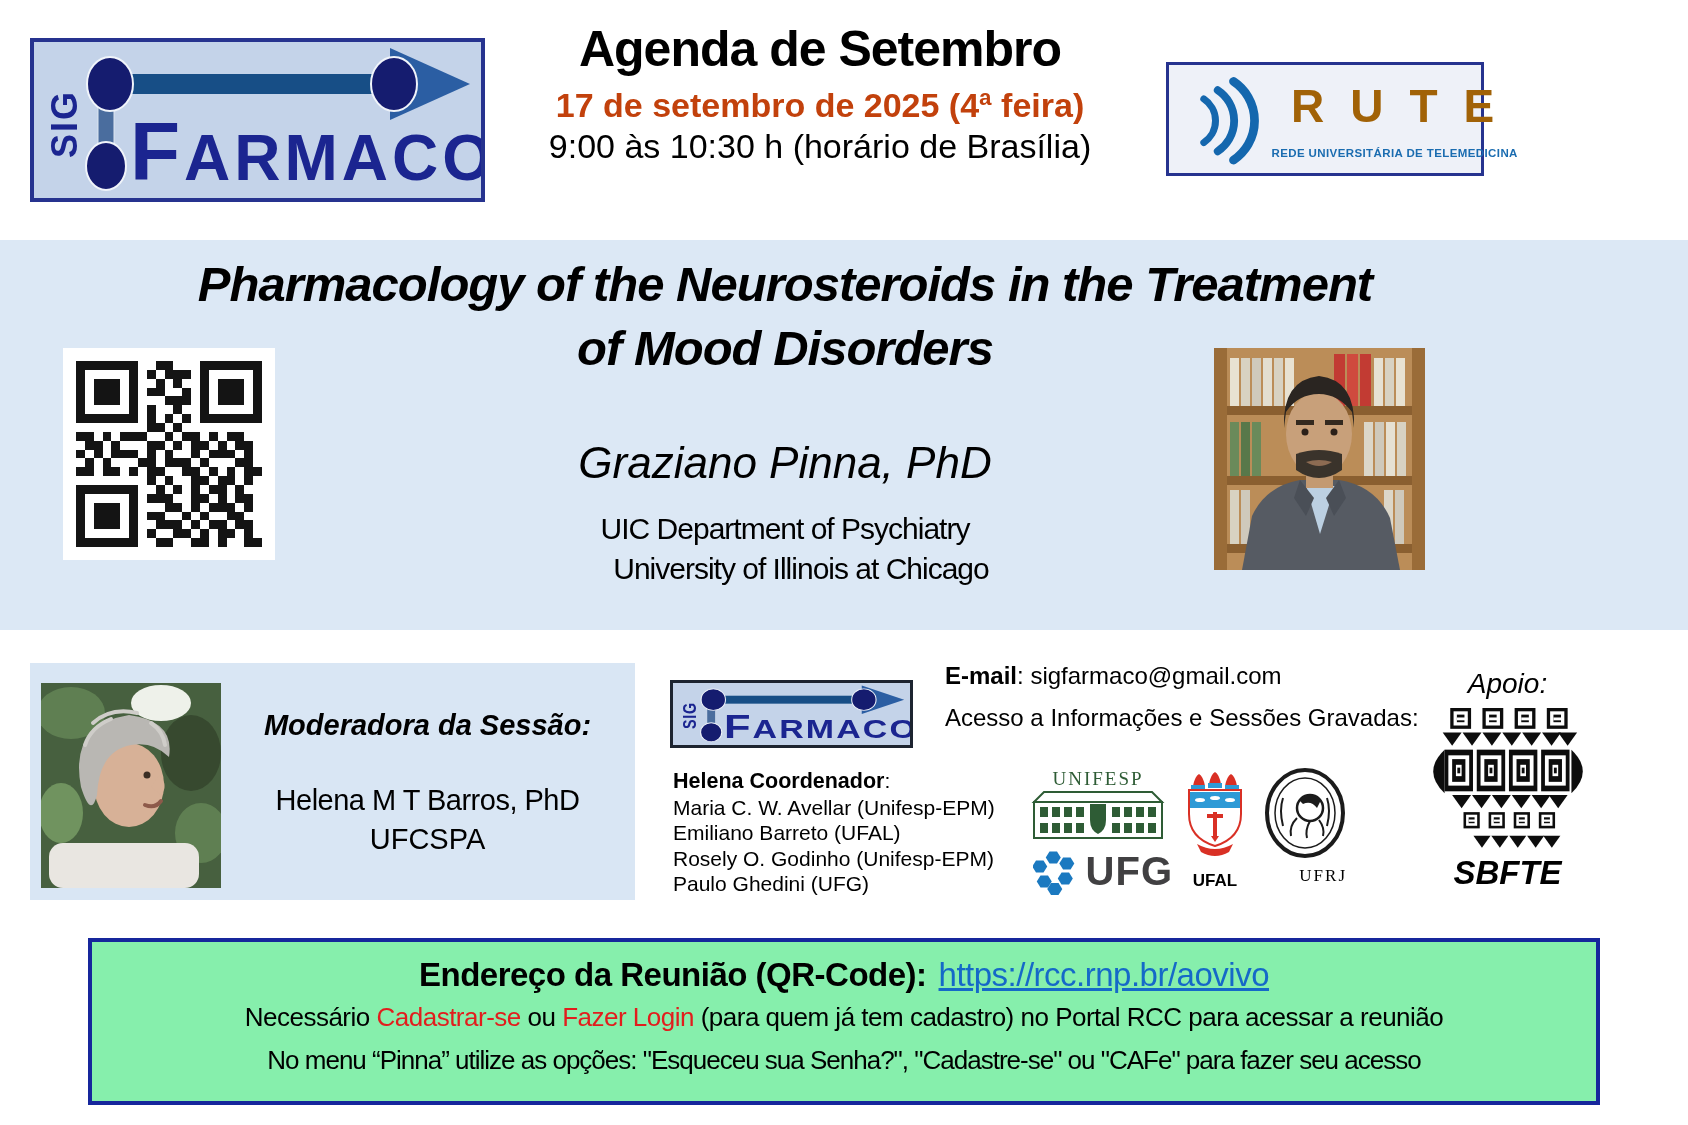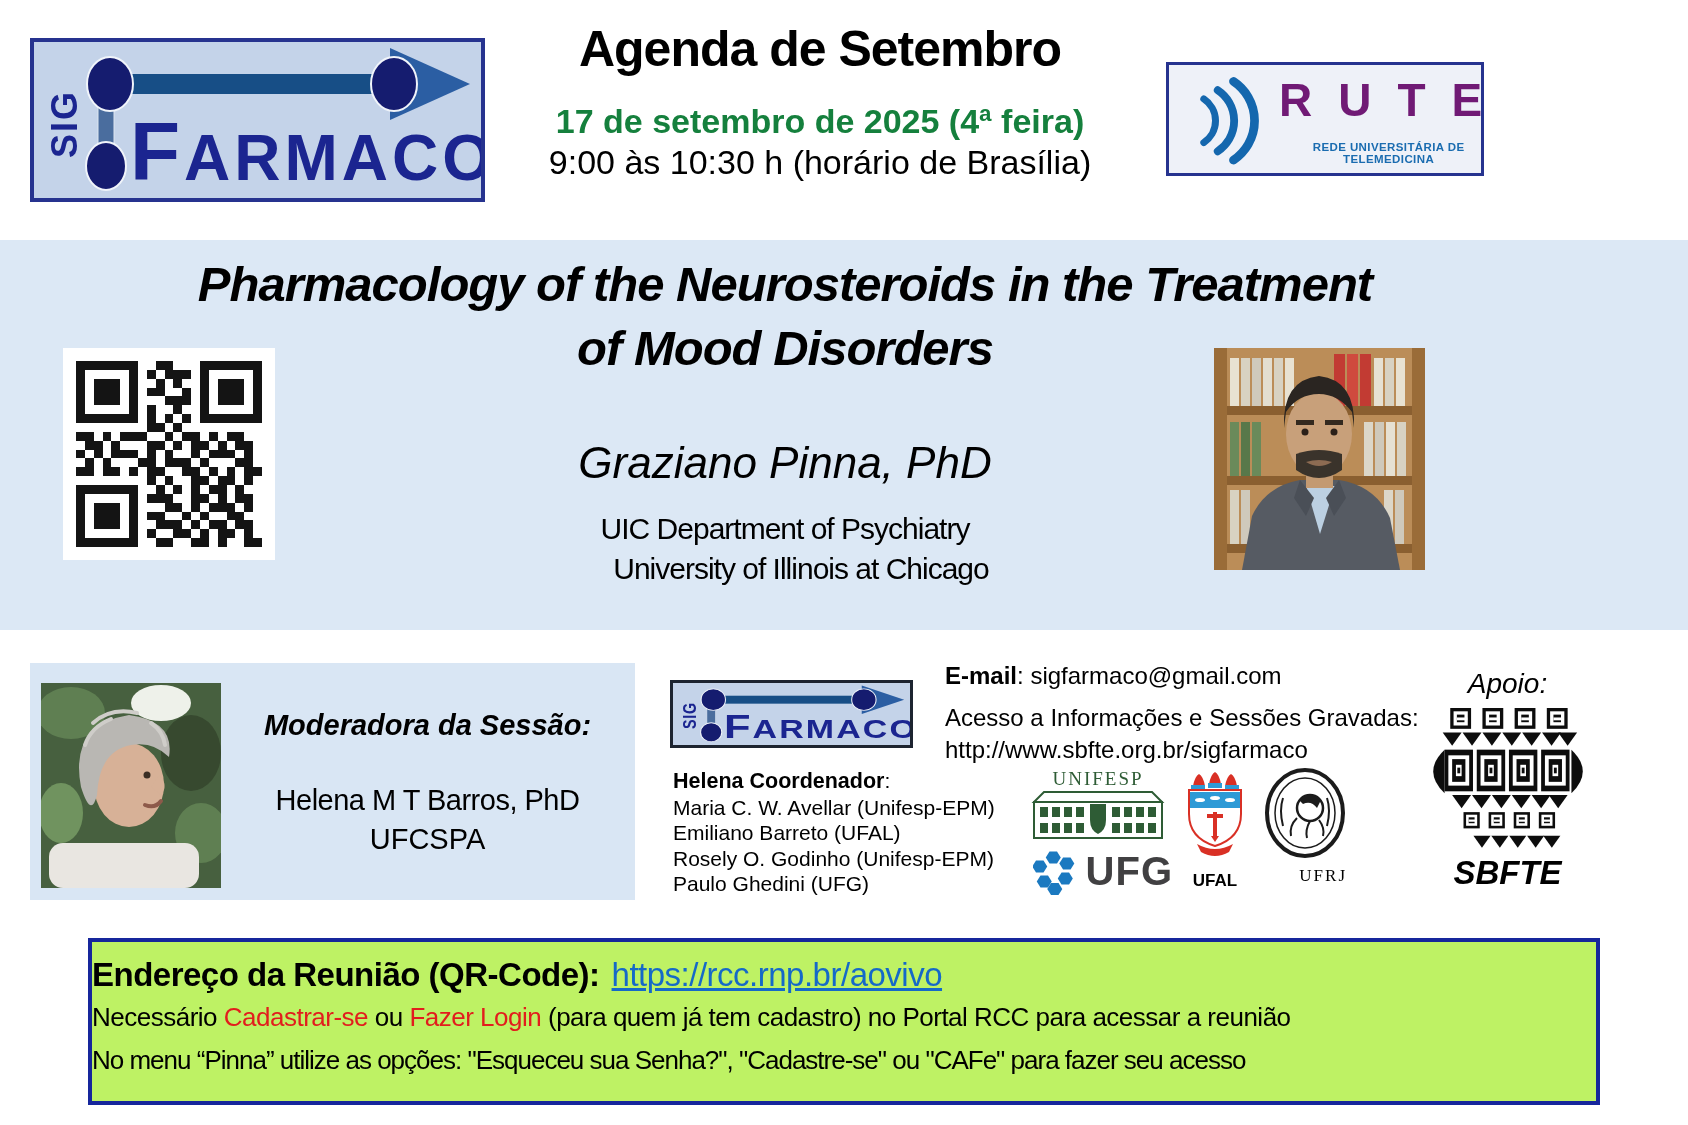--- a/index.html
+++ b/index.html
@@ -10,27 +10,27 @@
   .abs{position:absolute;}
 
   
   .biglogo{left:30px;top:38px;width:447px;height:156px;background:#c4d3e9;border:4px solid #26338f;}
   .smalllogo{left:670px;top:680px;width:237px;height:62px;background:#c4d3e9;border:3px solid #1d2430;}
   .logo-svg{width:100%;height:100%;display:block;}
 
   
   .hdr-center{left:470px;top:20px;width:700px;text-align:center;}
   .hdr-title{font-size:50px;font-weight:bold;letter-spacing:-1px;}
-  .hdr-date{margin-top:24px;font-size:34px;font-weight:bold;color:#15803d;}
+  .hdr-date{margin-top:8px;font-size:34px;font-weight:bold;color:#c2410c;}
   .hdr-time{margin-top:2px;font-size:34px;}
 
   .rute{left:1166px;top:62px;width:312px;height:108px;background:#eef1f8;border:3px solid #26338f;display:flex;align-items:center;}
   .rute-arcs{width:92px;height:96px;margin-left:8px;flex:none;}
   .rute-right{flex:1;text-align:center;padding-right:8px;}
-  .rute-name{font-size:46px;font-weight:bold;color:#701a75;letter-spacing:26px;margin-left:10px;}
+  .rute-name{font-size:46px;font-weight:bold;color:#a16207;letter-spacing:26px;margin-left:22px;}
   .rute-sub{font-size:11.5px;font-weight:bold;color:#1a6cb0;letter-spacing:0.4px;margin-top:14px;}
 
   
   .band{left:0;top:240px;width:1688px;height:390px;background:#dce8f5;}
   .sem-title{left:0;top:250px;width:1570px;text-align:center;font-size:49px;font-weight:bold;font-style:italic;letter-spacing:-1px;line-height:64px;}
   .speaker{left:0;top:438px;width:1570px;text-align:center;font-size:44px;font-style:italic;}
   .affil{left:0;width:1570px;text-align:center;font-size:30px;letter-spacing:-1px;}
   .affil1{top:512px;} .affil2{top:552px;margin-left:16px;}
 
   .qrbox{left:63px;top:348px;width:212px;height:212px;background:#ffffff;display:flex;align-items:center;justify-content:center;}
@@ -65,21 +65,21 @@
   .ufrj{left:1263px;top:768px;width:84px;text-align:right;}
   .ufrj-name{font-family:"Liberation Serif",serif;font-size:17px;letter-spacing:2px;margin-top:2px;}
 
   
   .support{left:1405px;top:668px;width:205px;text-align:center;}
   .apoio{font-size:28px;font-style:italic;}
   .sbfte-svg{width:180px;height:142px;margin:8px auto 0;}
   .sbfte-name{font-size:33px;font-weight:bold;font-style:italic;margin-top:0px;}
 
   
-  .meetbox{left:88px;top:938px;width:1504px;height:159px;background:#bef264;border:4px solid #16269c;}
+  .meetbox{left:88px;top:938px;width:1504px;height:159px;background:#86efac;border:4px solid #16269c;text-align:center;}
   .meet-l1{margin-top:14px;font-size:33px;font-weight:bold;letter-spacing:-0.5px;}
   .meet-l1 .link{color:#1569c8;text-decoration:underline;font-weight:normal;margin-left:12px;cursor:pointer;}
   .meet-l2{margin-top:8px;font-size:26px;letter-spacing:-0.5px;}
   .meet-l2 .red{color:#e21d1d;}
   .meet-l3{margin-top:12px;font-size:26px;letter-spacing:-1px;}
 
   .navy{fill:#151c6f;}
 </style>
 </head>
 <body>
@@ -657,21 +657,20 @@
     <ellipse cx="360" cy="42" rx="23" ry="27" class="navy" stroke="#f0f4fa" stroke-width="2"></ellipse>
     <ellipse cx="72" cy="124" rx="20" ry="24" class="navy" stroke="#f0f4fa" stroke-width="2"></ellipse>
     <text transform="rotate(-90 30 82)" x="30" y="95" text-anchor="middle" font-size="36" font-weight="bold" letter-spacing="2" fill="#1b2590">SIG</text>
     <text x="96" y="138" fill="#1b2590" font-weight="bold" letter-spacing="4"><tspan font-size="82">F</tspan><tspan font-size="64">ARMACO</tspan></text>
   </svg>
 </div>
 
 <div class="abs contact">
   <div class="l1"><b>E-mail</b><span>: </span><span>sigfarmaco@gmail.com</span></div>
   <div class="l2">Acesso a Informações e Sessões Gravadas:</div>
-  <div class="l2">http://www.sbfte.org.br/sigfarmaco</div>
 </div>
 
 <div class="abs group">
   <div><b>Helena Coordenador</b><span>:</span></div>
   <div>Maria C. W. Avellar (Unifesp-EPM)</div>
   <div>Emiliano Barreto (UFAL)</div>
   <div>Rosely O. Godinho (Unifesp-EPM)</div>
   <div>Paulo Ghedini (UFG)</div>
 </div>
 

